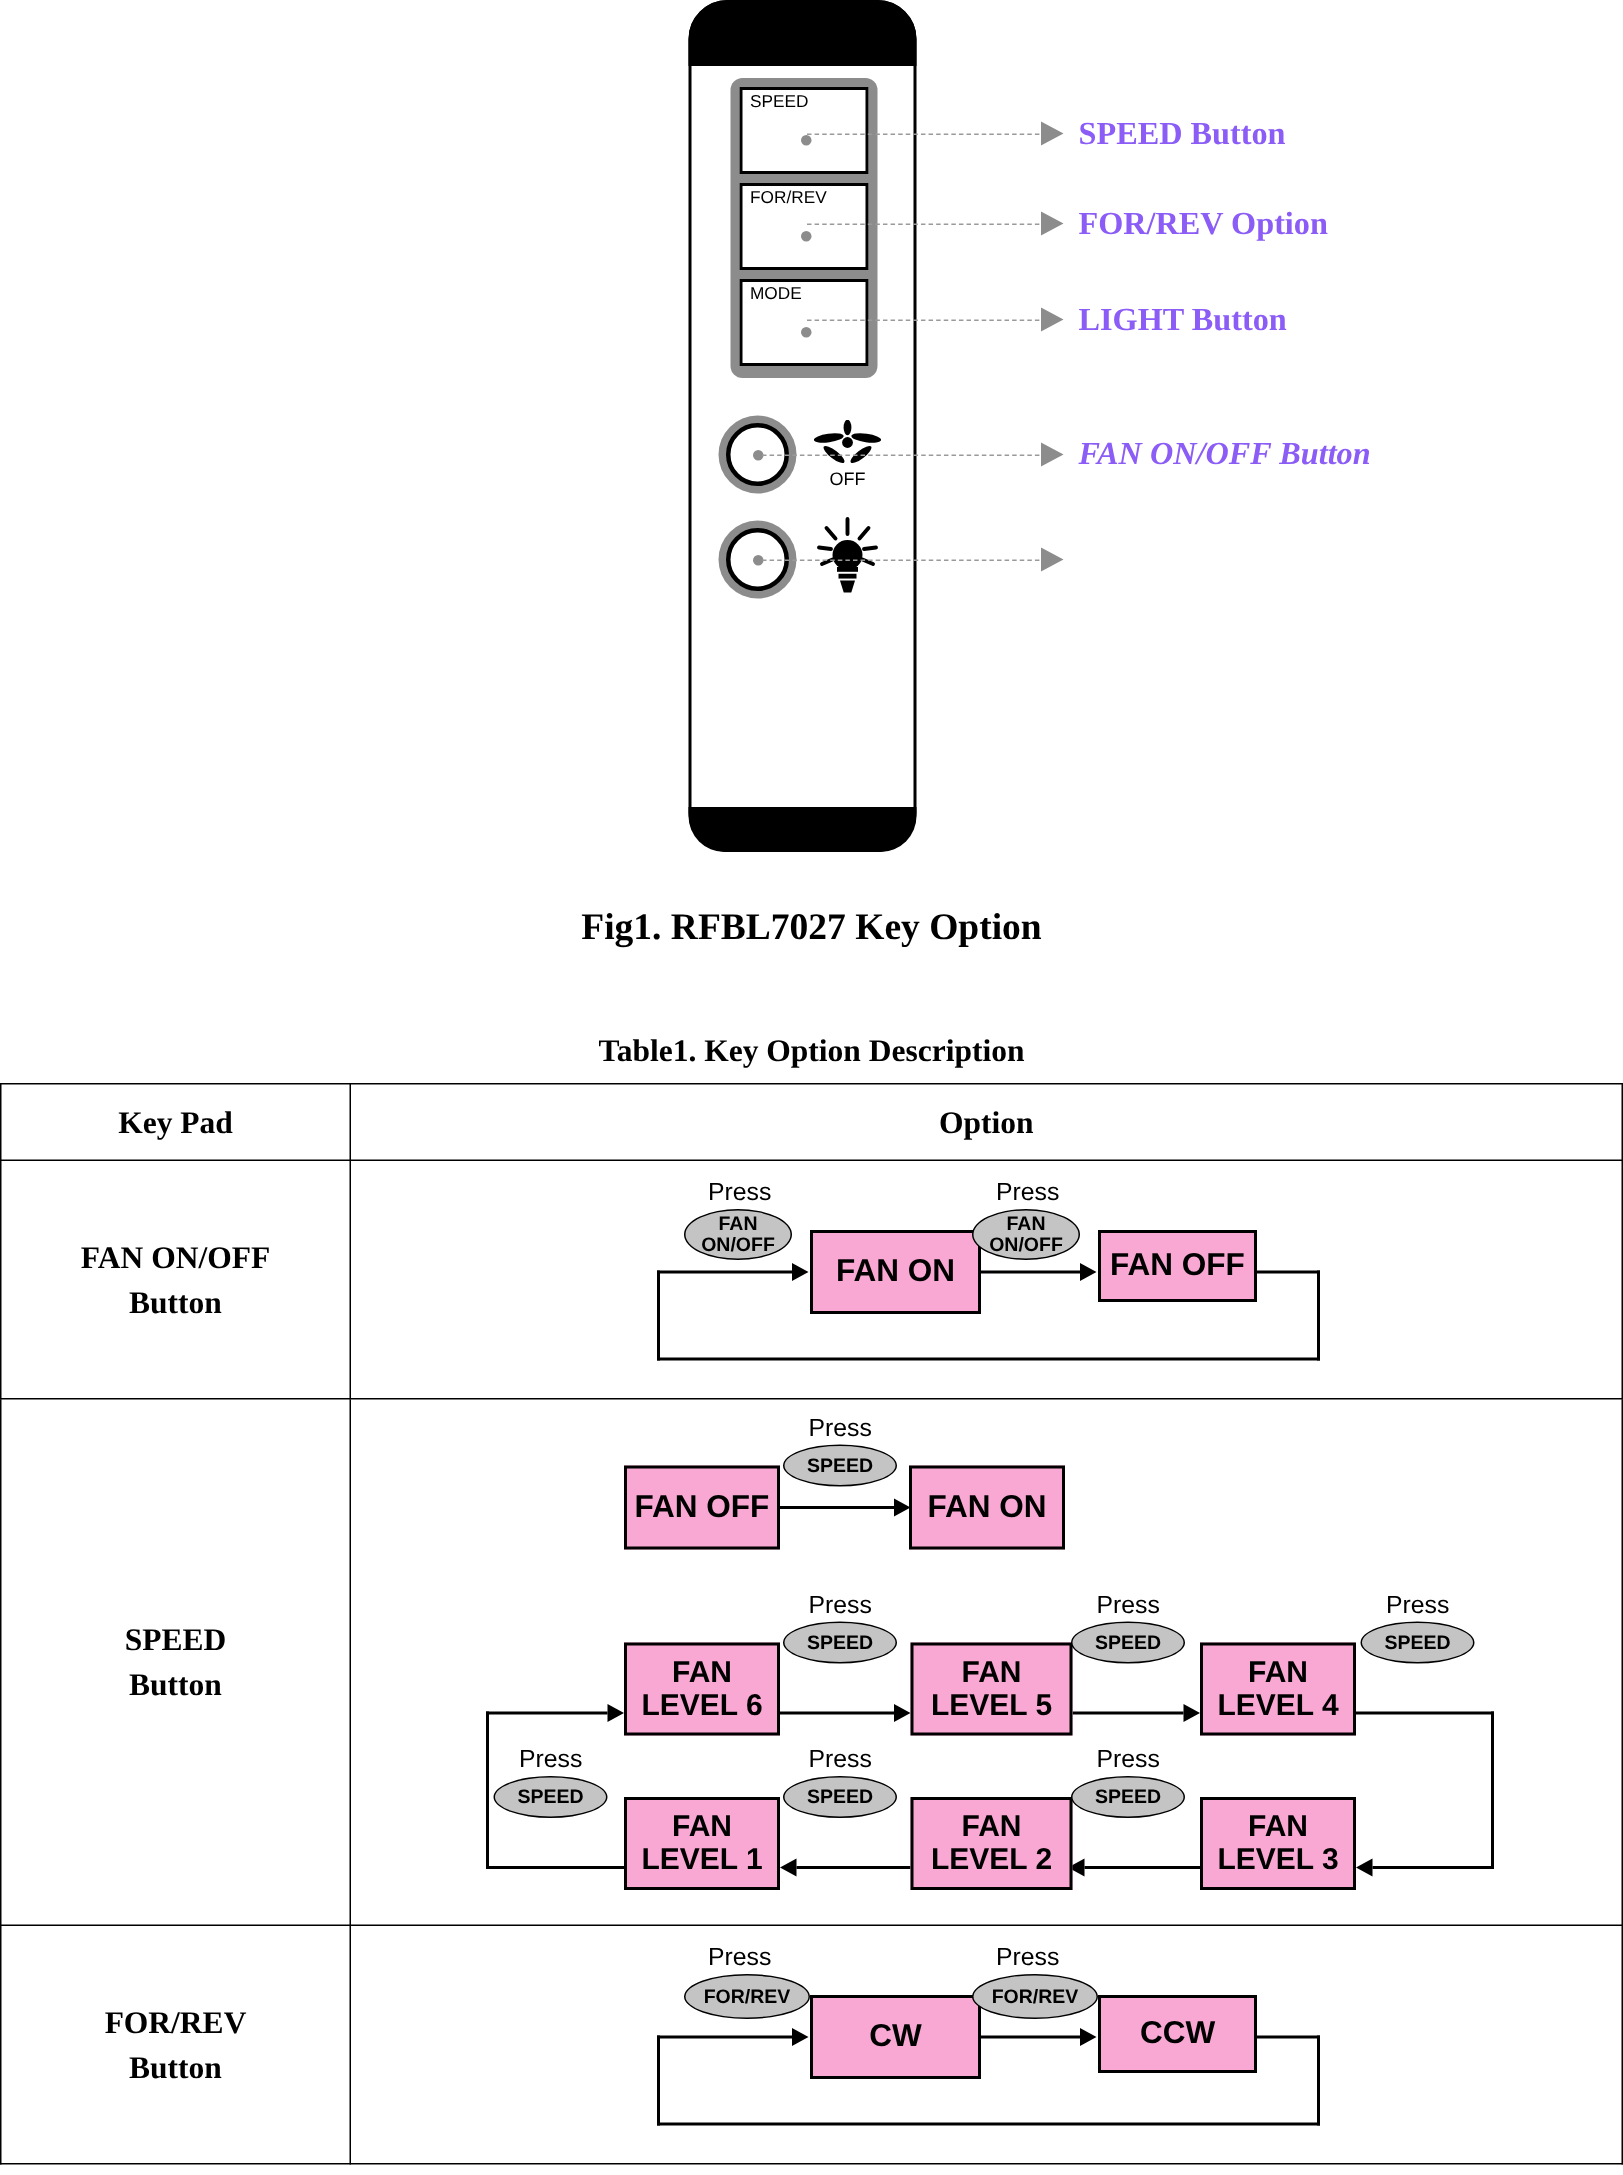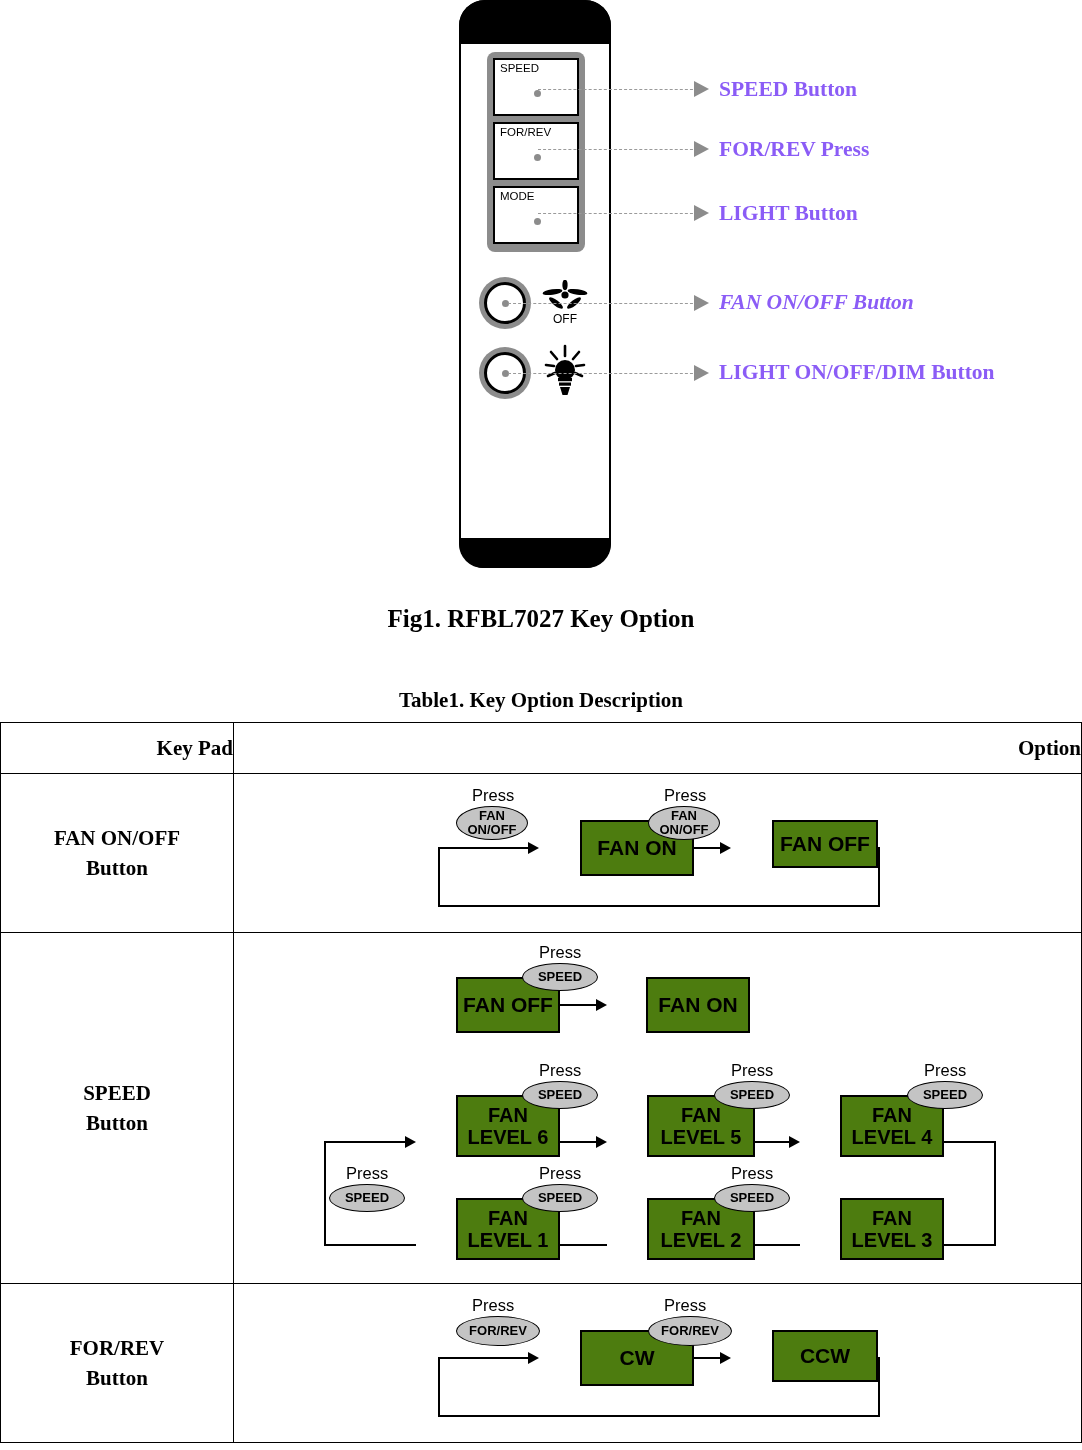--- a/index.html
+++ b/index.html
@@ -124,38 +124,37 @@
     border-collapse:collapse;
     table-layout:fixed;
   }
   .tbl td,.tbl th{
     border:1.3px solid #000;
     padding:0;
     vertical-align:middle;
   }
   .col-key{width:233px;}
   .th-cell{
-    text-align:right;font-weight:bold;font-size:21px;height:50px;
+    text-align:center;font-weight:bold;font-size:21px;height:50px;
   }
   .keypad-cell{
     text-align:center;font-weight:bold;font-size:21px;line-height:1.45;
   }
   .opt-cell{position:relative;padding:0;}
 
   
   .diagram{position:relative;width:100%;}
   .box{
     position:absolute;box-sizing:border-box;
-    border:2.5px solid #000;background:#4d7c0f;
+    border:2.5px solid #000;background:#f9a8d4;
     font-family:"Liberation Sans", sans-serif;
     font-weight:bold;font-size:21px;
     display:flex;align-items:center;justify-content:center;
     text-align:center;line-height:1.12;
     z-index:3;
-    margin-left:40px;
   }
   .box.two-line{font-size:20px;}
   .ell{
     position:absolute;box-sizing:border-box;
     background:#c4c4c4;border:1.5px solid #000;border-radius:50%;
     font-family:"Liberation Sans", sans-serif;
     font-weight:bold;
     display:flex;align-items:center;justify-content:center;
     text-align:center;line-height:1.05;
     z-index:4;
@@ -253,24 +252,23 @@
     <div class="callout-line" style="left:508px;top:303px;width:190px;"></div>
     <div class="callout-line" style="left:508px;top:373px;width:190px;"></div>
 
     <div class="callout-arrow" style="left:694px;top:81px;"></div>
     <div class="callout-arrow" style="left:694px;top:141px;"></div>
     <div class="callout-arrow" style="left:694px;top:205px;"></div>
     <div class="callout-arrow" style="left:694px;top:295px;"></div>
     <div class="callout-arrow" style="left:694px;top:365px;"></div>
 
     <div class="callout-text" style="left:719px;top:77px;">SPEED Button</div>
-    <div class="callout-text" style="left:719px;top:137px;">FOR/REV Press</div>
+    <div class="callout-text" style="left:719px;top:137px;">FOR/REV Option</div>
     <div class="callout-text" style="left:719px;top:201px;">LIGHT Button</div>
     <div class="callout-text" style="left:719px;top:290px;font-style:italic;">FAN ON/OFF Button</div>
-    <div class="callout-text" style="left:719px;top:360px;">LIGHT ON/OFF/DIM Button</div>
   </div>
 
   <div class="fig-caption">Fig1. RFBL7027    Key Option</div>
   <div class="table-caption">Table1. Key Option Description</div>
 
   <table class="tbl">
     <colgroup>
         <col class="col-key">
         <col>
       </colgroup>

